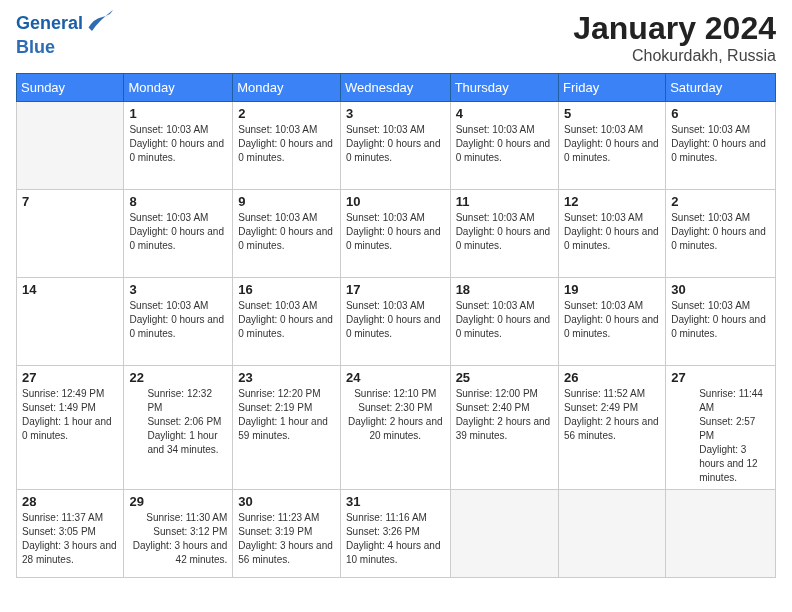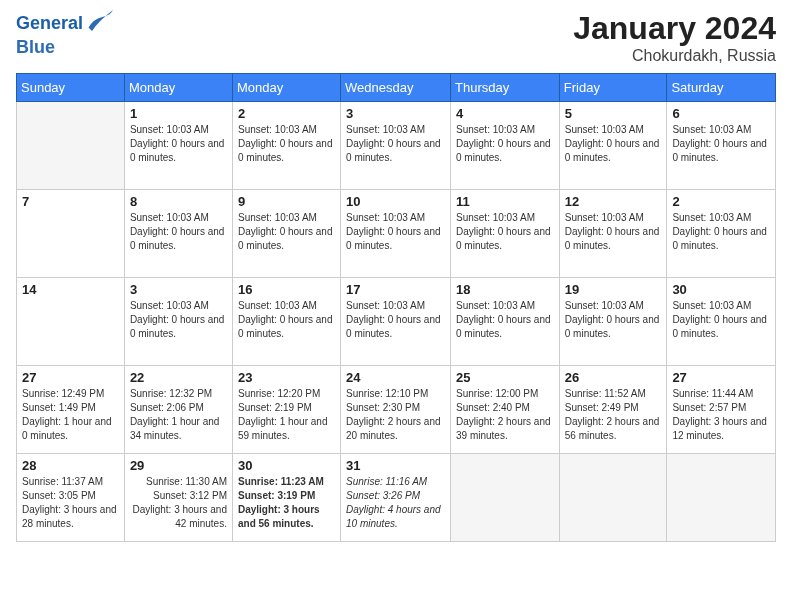--- a/index.html
+++ b/index.html
@@ -238,77 +238,77 @@
         </tr>
         <tr class="week-row">
           <td>
             <div class="day-number">27</div>
             <div class="day-info" style="white-space: pre-line;">Sunrise: 12:49 PM
 Sunset: 1:49 PM
 Daylight: 1 hour and 0 minutes.</div>
           </td>
           <td>
             <div class="day-number">22</div>
-            <div class="day-info" style="white-space: pre-line;">Sunrise: 12:32 PM
+            <div class="day-info" style="white-space: pre-line; margin-left: 18px;">Sunrise: 12:32 PM
 Sunset: 2:06 PM
 Daylight: 1 hour and 34 minutes.</div>
           </td>
           <td>
             <div class="day-number">23</div>
             <div class="day-info" style="white-space: pre-line;">Sunrise: 12:20 PM
 Sunset: 2:19 PM
 Daylight: 1 hour and 59 minutes.</div>
           </td>
           <td>
             <div class="day-number">24</div>
-            <div class="day-info" style="white-space: pre-line;">Sunrise: 12:10 PM
+            <div class="day-info" style="white-space: pre-line; text-align: center;">Sunrise: 12:10 PM
 Sunset: 2:30 PM
 Daylight: 2 hours and 20 minutes.</div>
           </td>
           <td>
             <div class="day-number">25</div>
             <div class="day-info" style="white-space: pre-line;">Sunrise: 12:00 PM
 Sunset: 2:40 PM
 Daylight: 2 hours and 39 minutes.</div>
           </td>
           <td>
             <div class="day-number">26</div>
             <div class="day-info" style="white-space: pre-line;">Sunrise: 11:52 AM
 Sunset: 2:49 PM
 Daylight: 2 hours and 56 minutes.</div>
           </td>
           <td>
             <div class="day-number">27</div>
-            <div class="day-info" style="white-space: pre-line;">Sunrise: 11:44 AM
+            <div class="day-info" style="white-space: pre-line; margin-left: 28px;">Sunrise: 11:44 AM
 Sunset: 2:57 PM
 Daylight: 3 hours and 12 minutes.</div>
           </td>
         </tr>
         <tr class="week-row">
           <td>
             <div class="day-number">28</div>
             <div class="day-info" style="white-space: pre-line;">Sunrise: 11:37 AM
 Sunset: 3:05 PM
 Daylight: 3 hours and 28 minutes.</div>
           </td>
           <td>
             <div class="day-number">29</div>
             <div class="day-info" style="white-space: pre-line; text-align: right;">Sunrise: 11:30 AM
 Sunset: 3:12 PM
 Daylight: 3 hours and 42 minutes.</div>
           </td>
           <td>
             <div class="day-number">30</div>
-            <div class="day-info" style="white-space: pre-line; font-weight: bold;">Sunrise: 11:23 AM
+            <div class="day-info" style="white-space: pre-line;">Sunrise: 11:23 AM
 Sunset: 3:19 PM
 Daylight: 3 hours and 56 minutes.</div>
           </td>
           <td>
             <div class="day-number">31</div>
-            <div class="day-info" style="white-space: pre-line; font-style: italic;">Sunrise: 11:16 AM
+            <div class="day-info" style="white-space: pre-line;">Sunrise: 11:16 AM
 Sunset: 3:26 PM
 Daylight: 4 hours and 10 minutes.</div>
           </td>
           <td class="empty"></td>
           <td class="empty"></td>
           <td class="empty"></td>
         </tr>
       </tbody>
   </table>
 </div>

